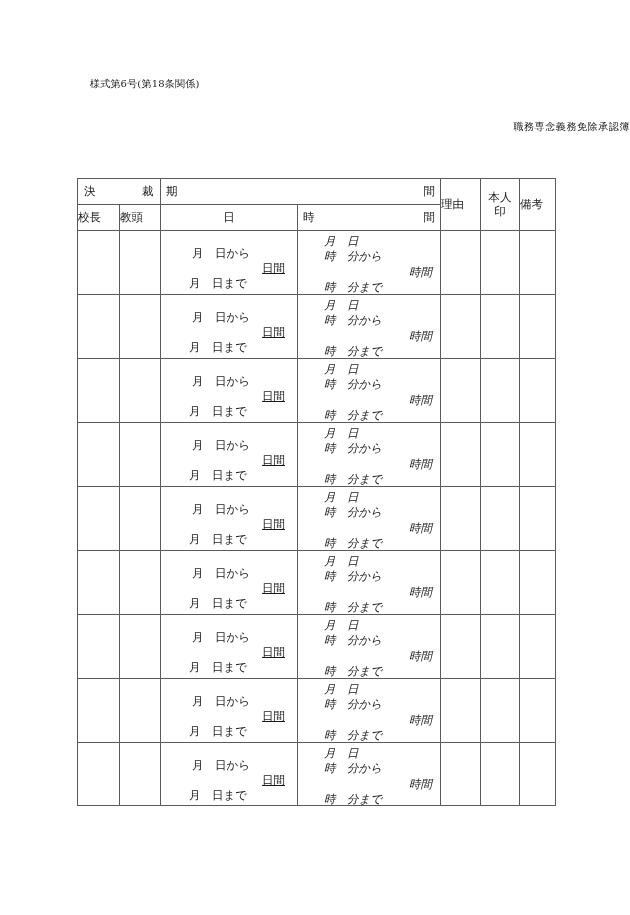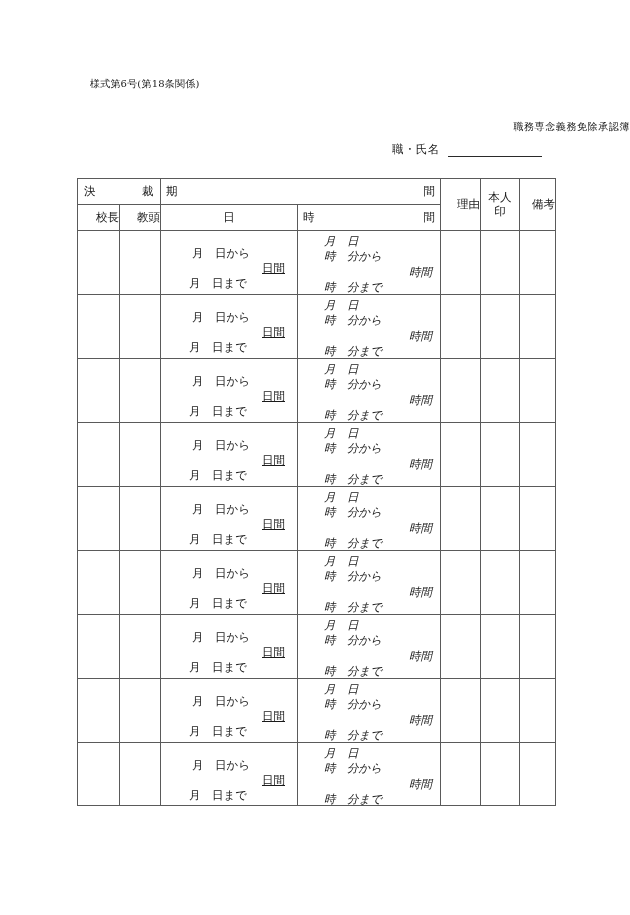--- a/index.html
+++ b/index.html
@@ -135,21 +135,21 @@
     display: flex;
     justify-content: space-between;
     padding: 0 5px;
   }
   .h-vert {
     text-align: center;
     line-height: 1.15;
     letter-spacing: 0.2px;
   }
   .h-cell-center {
-    text-align: right;
+    text-align: left;
   }
 
   
   tr.data-row td {
     height: 63px;
   }
   tr.data-row.last td {
     height: 62px;
   }
 
@@ -187,24 +187,20 @@
 </head>
 <body>
 
 <div class="page">
 
   <div class="form-no">様式第6号(第18条関係)</div>
 
   <div class="doc-title">職務専念義務免除承認簿</div>
 
   <div class="hdr-fields">
-    <div class="hdr-row">
-      <span class="hdr-label">職・氏名</span>
-      <span class="hdr-rule"></span>
-    </div>
   </div>
 
   <div class="tbl-wrap">
     <table class="form-table">
       <colgroup>
         <col class="c-kocho">
         <col class="c-kyoto">
         <col class="c-day">
         <col class="c-time">
         <col class="c-riyu">

